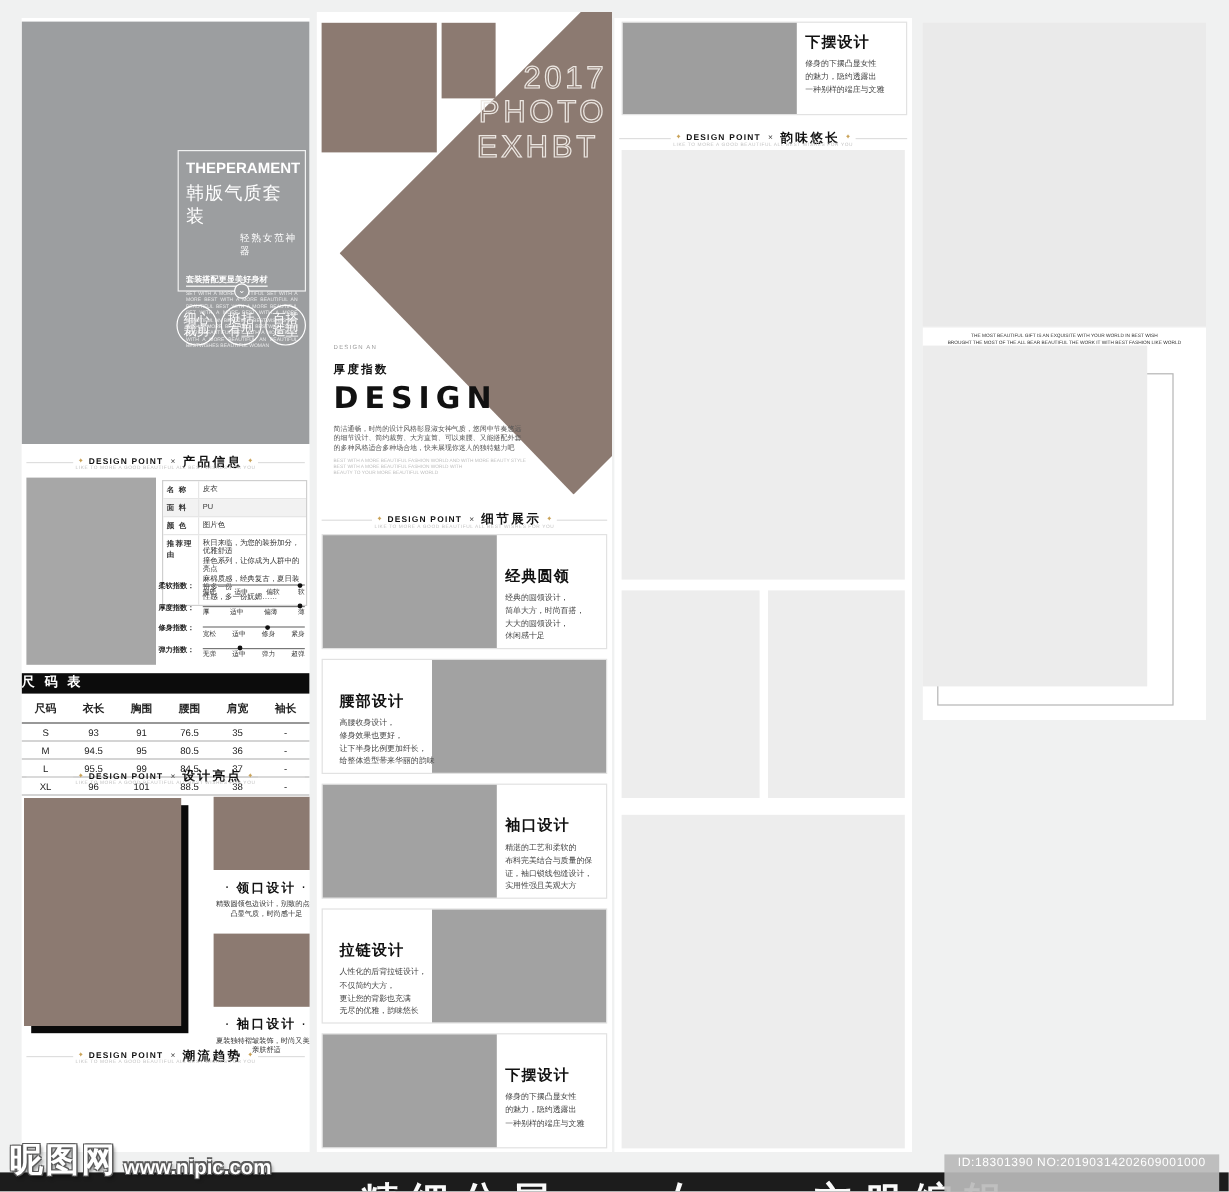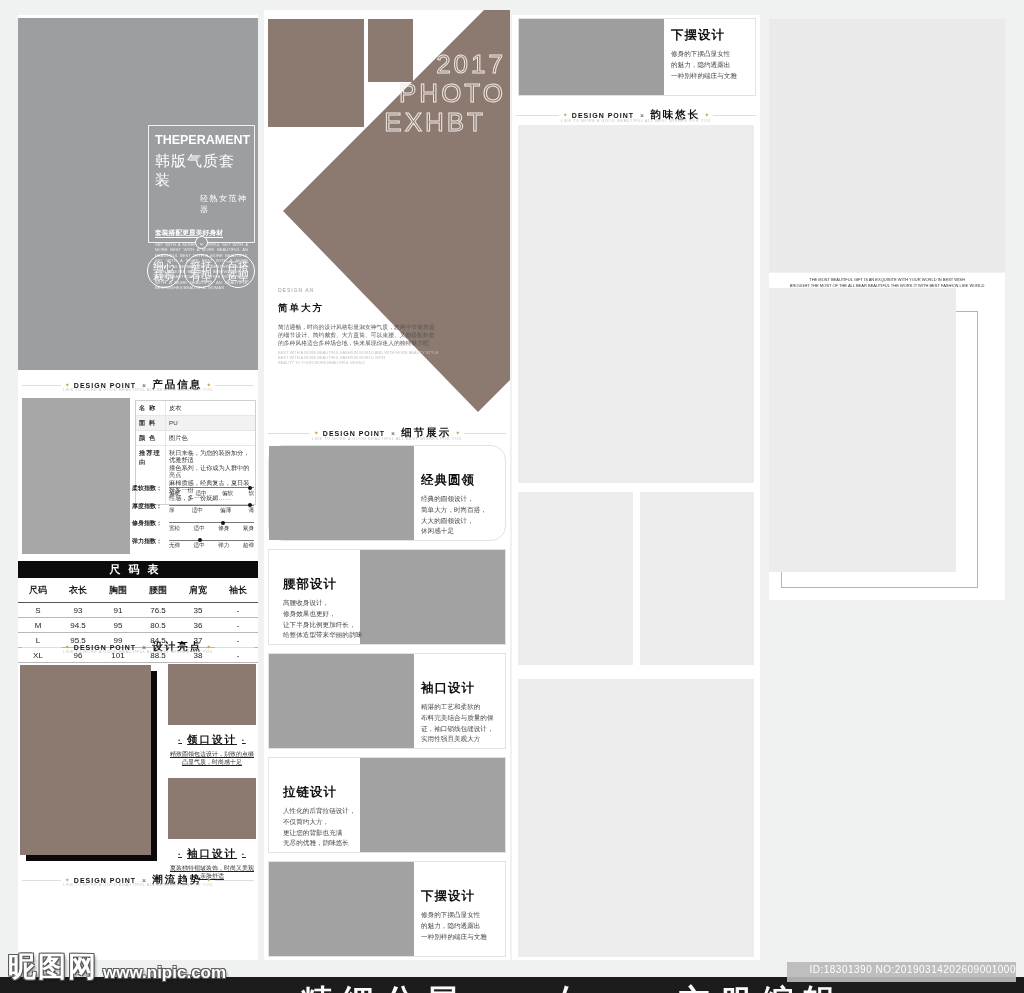--- a/index.html
+++ b/index.html
@@ -46,28 +46,28 @@
   .plabel { width:30px; padding:2.5px 3px; font-weight:bold; border-right:1px solid #e6e6e6; letter-spacing:1px; }
   .pval { flex:1; padding:2.5px 3px; white-space:pre-line; line-height:7.6px; }
   .sliders { position:absolute; left:114px; top:88px; width:124px; }
   .srow { position:relative; height:17.5px; }
   .slabel { position:absolute; left:0; top:1px; font-size:6px; font-weight:bold; color:#222; }
   .strack { position:absolute; left:37px; right:2px; top:4px; height:1px; background:#777; }
   .sdot { position:absolute; top:-1.5px; width:4px; height:4px; background:#111; border-radius:50%; margin-left:-2px; }
   .sticks { position:absolute; left:37px; right:2px; top:6.5px; display:flex; justify-content:space-between; font-size:5.6px; color:#333; }
 
   #sizetable { position:absolute; left:0; top:546px; width:240px; }
-  .stbar { height:17px; background:#0c0c0c; color:#fff; text-align:center; font-size:11px; letter-spacing:8px; line-height:17px; font-weight:bold; }
+  .stbar { height:17px; background:#0c0c0c; color:#fff; text-align:left; font-size:11px; letter-spacing:8px; line-height:17px; font-weight:bold; }
   .sthead { display:grid; grid-template-columns:repeat(6,1fr); font-size:9px; font-weight:bold; padding:6px 0 5px; border-bottom:1px solid #555; text-align:center; }
   .strow { display:grid; grid-template-columns:repeat(6,1fr); font-size:8px; padding:2.5px 0; border-bottom:1px solid #b8b8b8; text-align:center; color:#222; }
 
   #highlights { position:absolute; left:0; top:643px; width:240px; height:212px; }
   #hl-shadow { position:absolute; left:8px; top:13px; width:131px; height:190px; background:#0a0a0a; }
   #hl-img { position:absolute; left:2px; top:7px; width:131px; height:190px; background:#8c7a71; }
-  .hl-right { position:absolute; left:150px; top:6px; width:88px;text-decoration:underline; }
+  .hl-right { position:absolute; left:160px; top:6px; width:88px; }
   .hl-thumb { width:88px; height:61px; background:#8c7a71; }
   .hl-thumb.second { margin-top:11px; }
   .hl-cap { margin-top:8px; display:flex; align-items:center; justify-content:center; gap:5px; font-size:10.5px; font-weight:bold; letter-spacing:2px; color:#111; }
   .hl-cap .dot { font-size:5px; color:#111; }
   .hl-desc { margin-top:3px; font-size:6px; line-height:8.4px; text-align:center; color:#333; white-space:pre-line; }
 
   #trend { position:absolute; left:0; top:873px; width:240px; height:72px; }
   .t-img1 { position:absolute; left:0; top:4px; width:97px; height:68px; background:#8c7a71; }
   .t-img2 { position:absolute; left:98px; top:31px; width:49px; height:41px; background:#8c7a71; }
   .t-head { position:absolute; right:2px; top:10px; width:160px; text-align:right; color:#111; white-space:nowrap; }
@@ -76,39 +76,39 @@
   .t-para { position:absolute; right:2px; top:28px; width:130px; font-size:5px; line-height:6.6px; text-align:right; color:#555; white-space:pre-line; }
 
   
   #poster { position:absolute; left:0; top:0; width:246px; height:412px; overflow:hidden; background:#fff; }
   .sq1 { position:absolute; left:4px; top:9px; width:96px; height:108px; background:#8c7a71; }
   .sq2 { position:absolute; left:104px; top:9px; width:45px; height:63px; background:#8c7a71; }
   .diamondshape { position:absolute; left:0; top:0; width:246px; height:412px; background:#8c7a71;
       clip-path:polygon(19px 201px, 220px 0px, 246px 0px, 246px 370px, 214px 402px); }
   .postertext { position:absolute; right:4px; top:40px; text-align:right; font-size:26px; line-height:29px; letter-spacing:3px; font-weight:100;
       color:transparent; -webkit-text-stroke:1px #ece7e2; }
-  .postertext .pl3 { margin-right:20px; }
+  .postertext .pl3 { margin-right:7px; }
   .designblock { position:absolute; left:14px; top:277px; width:180px; }
   .dcaption { font-size:5px; color:#999; letter-spacing:1px; }
   .dsubtitle { font-size:9.5px; font-weight:bold; color:#111; margin-top:9px; letter-spacing:2px; }
   .dtitle { font-size:25px; font-weight:bold; color:#111; letter-spacing:5px; margin-top:2px; font-family:"DejaVu Sans","Liberation Sans",sans-serif; }
   .dbody { margin-top:8px; font-size:5.8px; line-height:8px; color:#555; white-space:pre-line; }
   .dfine { margin-top:3px; font-size:4px; line-height:5.2px; color:#c0c0c0; white-space:pre-line; }
   #div4 { top:416px; } #div4sub { top:426px; }
 
   .card { position:absolute; left:4px; width:238px; height:96px; border:1px solid #e2e2e2; background:#fff; }
   .card .cimg { position:absolute; top:0; width:145px; height:94px; background:#a2a2a2; }
   .card.imgleft  .cimg { left:0; }
   .card.imgright .cimg { right:0; }
   .ctext { position:absolute; top:26px; width:92px; }
   .card.imgleft  .ctext { left:152px; }
   .card.imgright .ctext { left:14px; }
   .ctitle { font-size:12.5px; font-weight:bold; letter-spacing:1px; color:#111; }
   .clines { margin-top:5px; font-size:6.6px; line-height:10.8px; color:#444; white-space:pre-line; }
-  #card1 { top:435px;border-radius:15px; } #card2 { top:539px; } #card3 { top:643px; } #card4 { top:747px; } #card5 { top:851px; }
+  #card1 { top:435px; } #card2 { top:539px; } #card3 { top:643px; } #card4 { top:747px; } #card5 { top:851px; }
 
   
   #mcard { position:absolute; left:6px; top:3px; width:238px; height:78px; border:1px solid #e2e2e2; background:#fff; }
   #mcard .cimg { position:absolute; left:0; top:0; width:145px; height:76px; background:#9e9e9e; }
   #mcard .ctext { top:8px; left:152px; }
   #div5 { top:93px; } #div5sub { top:103px; }
   .mblock { position:absolute; background:#ededed; }
   #mblock1 { left:6px; top:110px; width:236px; height:358px; }
   #mblock2a { left:6px; top:477px; width:115px; height:173px; }
   #mblock2b { left:128px; top:477px; width:114px; height:173px; }
@@ -118,21 +118,21 @@
   #rblock1 { position:absolute; left:769px; top:19px; width:236px; height:253px; background:#eaeaea; }
   #rpanel { position:absolute; left:769px; top:273px; width:236px; height:327px; background:#fff; }
   .rnote { position:absolute; left:0; right:0; text-align:center; font-size:4px; line-height:5.2px; color:#333; }
   #rnote1 { top:4px; } #rnote2 { top:10px; }
   #routline { position:absolute; left:12px; top:38px; width:197px; height:277px; border:1px solid #b5b5b5; }
   #rgray { position:absolute; left:0; top:15px; width:187px; height:284px; background:#ececec; }
 
   
   #blackbar { position:absolute; left:0; top:977px; width:1024px; height:16px; background:#1c1c1c; overflow:hidden; z-index:3; }
   #bannertext { position:absolute; left:300px; top:3px; font-size:32px; font-weight:bold; color:#fafafa; letter-spacing:10px; white-space:nowrap; }
-  #idbadge { position:absolute; left:787px; top:962px; width:229px; height:20px; background:rgba(186,186,186,.92); color:#fff; font-size:10px; line-height:16px; text-align:right; z-index:4; letter-spacing:.5px; }
+  #idbadge { position:absolute; left:787px; top:962px; width:229px; height:32px; background:rgba(186,186,186,.92); color:#fff; font-size:10px; line-height:16px; text-align:center; z-index:4; letter-spacing:.5px; }
   #watermark { position:absolute; left:8px; top:948px; z-index:5; display:flex; align-items:flex-end; gap:5px; }
   .wm-logo { font-size:28px; font-weight:bold; color:#fff; letter-spacing:2px;
       text-shadow:1px 1px 0 #5a5a5a,-1px -1px 0 #5a5a5a,1px -1px 0 #5a5a5a,-1px 1px 0 #5a5a5a,2px 2px 3px rgba(0,0,0,.4); }
   .wm-url { font-size:17px; font-weight:bold; color:#fff; padding-bottom:3px;
       text-shadow:1px 1px 0 #5a5a5a,-1px -1px 0 #5a5a5a,1px -1px 0 #5a5a5a,-1px 1px 0 #5a5a5a,2px 2px 3px rgba(0,0,0,.4); }
 </style>
 </head>
 <body>
 
 <div id="col1" class="col">
@@ -338,21 +338,22 @@
     <div class="sq1"></div>
     <div class="sq2"></div>
     <div class="diamondshape"></div>
     <div class="postertext">
       <div>2017</div>
       <div>PHOTO</div>
       <div class="pl3">EXHBT</div>
     </div>
     <div class="designblock">
       <div class="dcaption">DESIGN AN</div>
-      <div class="dsubtitle">简单大方</div>
+      <div class="dsubtitle">厚度指数</div>
+      <div class="dtitle">DESIGN</div>
       <div class="dbody">简洁通畅，时尚的设计风格彰显淑女神气质，悠闲中节奏悠远
 的细节设计、简约裁剪、大方直筒、可以束腰、又能搭配外套
 的多种风格适合多种场合地，快来展现你迷人的独特魅力吧</div>
       <div class="dfine">BEST WITH A MORE BEAUTIFUL FASHION WORLD AND WITH MORE BEAUTY STYLE
 BEST WITH A MORE BEAUTIFUL FASHION WORLD WITH
 BEAUTY TO YOUR MORE BEAUTIFUL WORLD</div>
     </div>
   </div>
 
   <div id="div4" class="divider">

